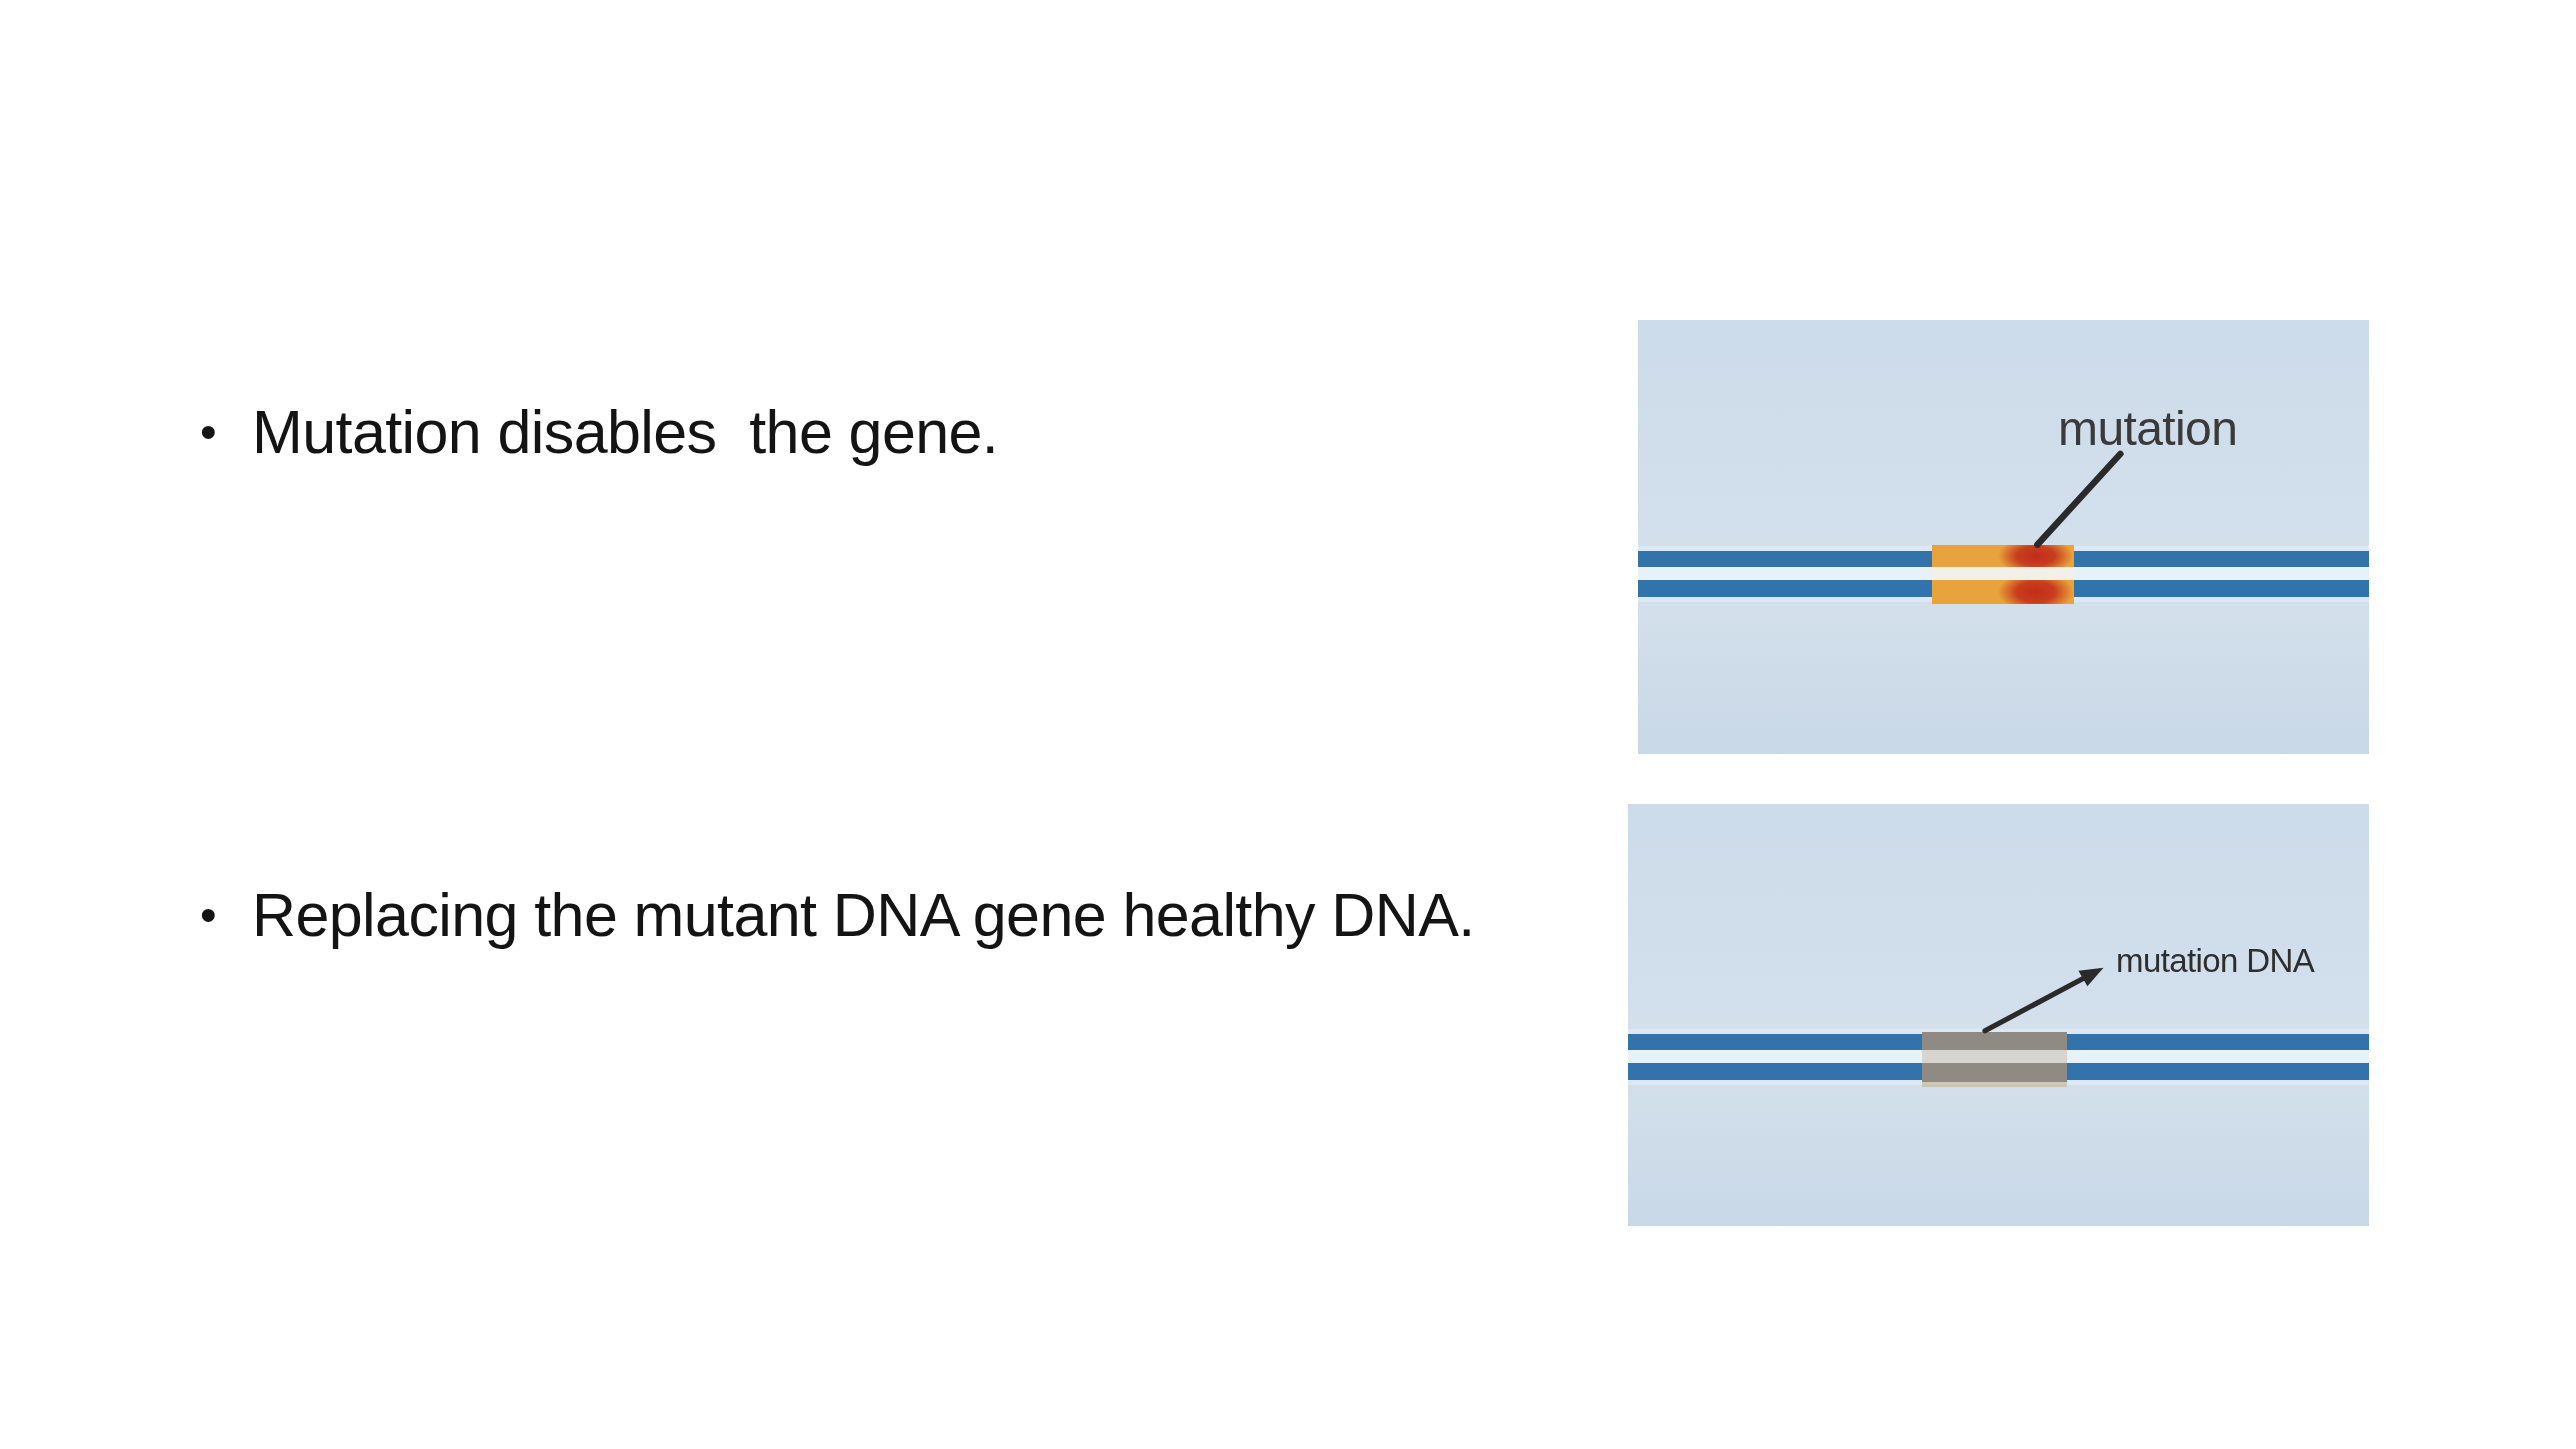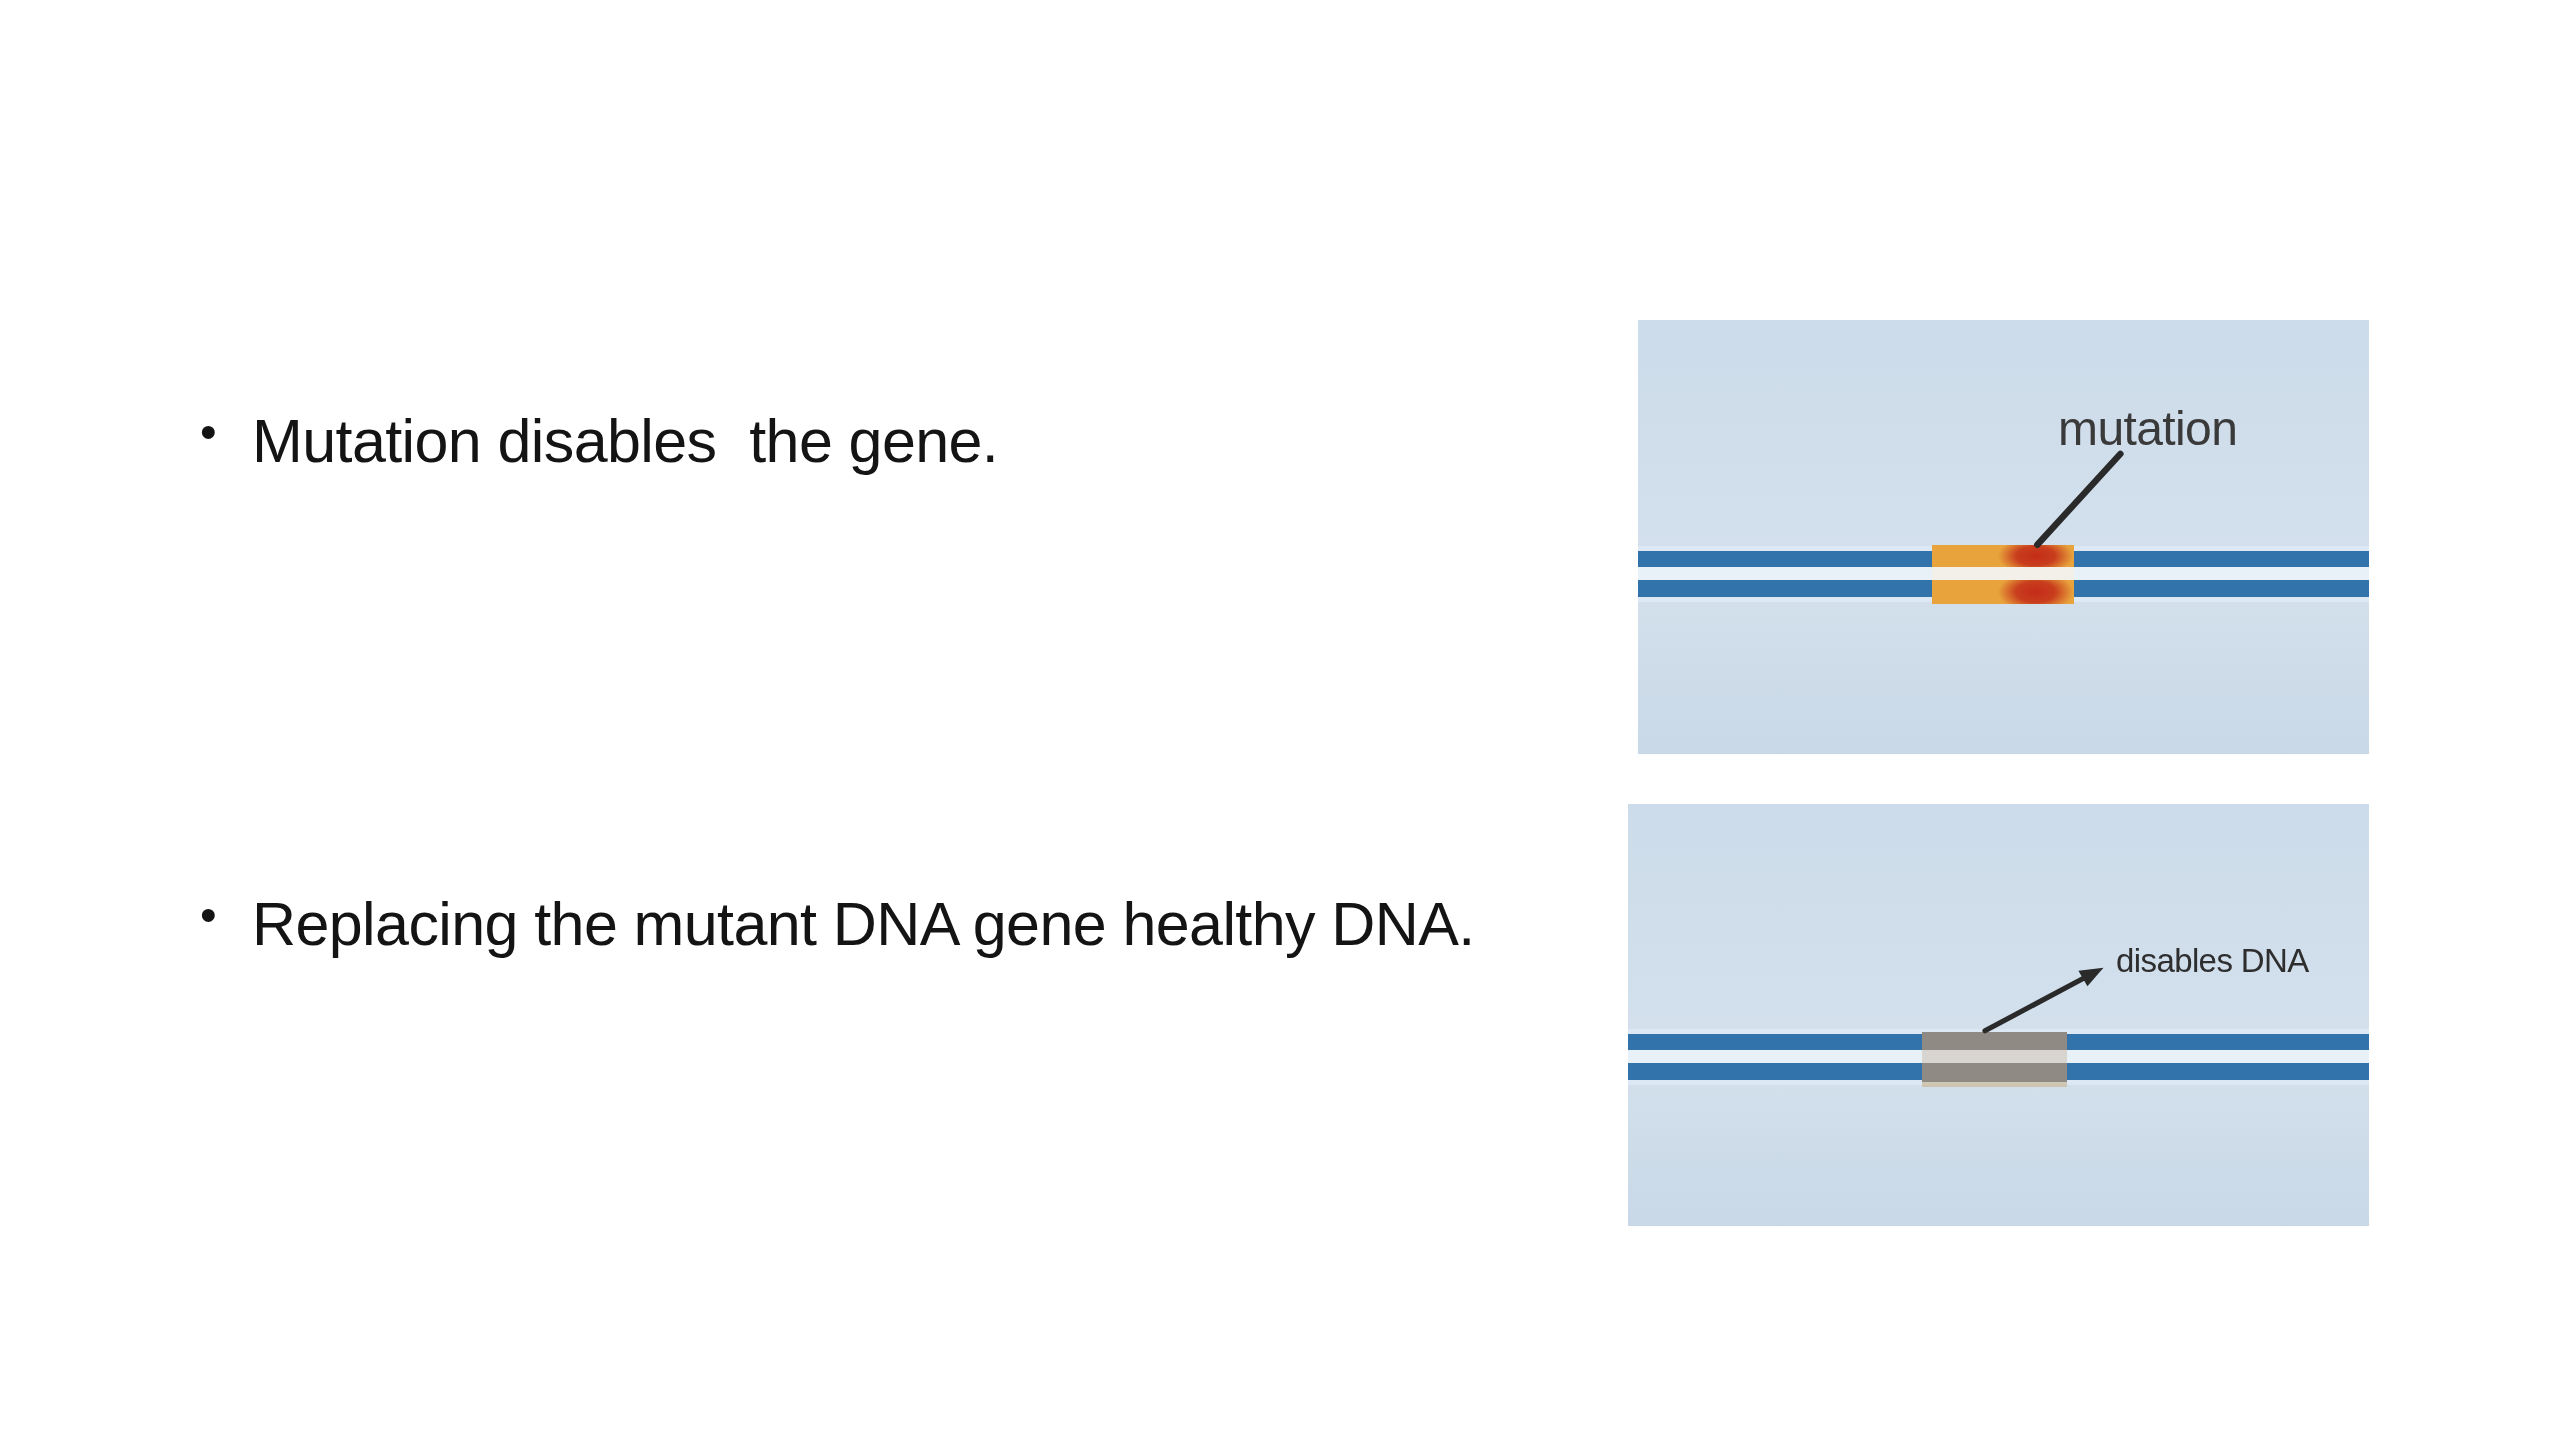--- a/index.html
+++ b/index.html
@@ -30,21 +30,20 @@
   .bullet-item.first  { top: 399px; }
   .bullet-item.second { top: 882px; }
   .bullet-marker {
     flex: 0 0 52px;
     width: 52px;
     font-size: 0.78em;
     line-height: 1.4;
   }
   .bullet-text {
     white-space: pre-wrap;
-    margin-top: 9px;
   }
 
   
   .panel {
     position: absolute;
     background: linear-gradient(180deg,
       var(--panel-bg, #cddcea) 0%,
       #d2dfec 48%,
       #d5e2ed 56%,
       var(--panel-bg-deep, #c9d8e7) 100%);
@@ -203,17 +202,17 @@
       <div class="healthy-gap"></div>
       <div class="healthy-band lower"></div>
       <div class="healthy-tan-edge"></div>
     </div>
 
     <svg class="pointer-svg" width="741" height="422" viewBox="0 0 1150 655">
       <line class="pointer-line" x1="554" y1="352" x2="710" y2="269" stroke-width="8"></line>
       <polygon class="pointer-head" points="738,254 713,283 699,259"></polygon>
     </svg>
 
-    <div class="panel-label">disables DNA</div>
+    <div class="panel-label">mutation DNA</div>
   </div>
 
 </div>
 
 
 </body></html>

